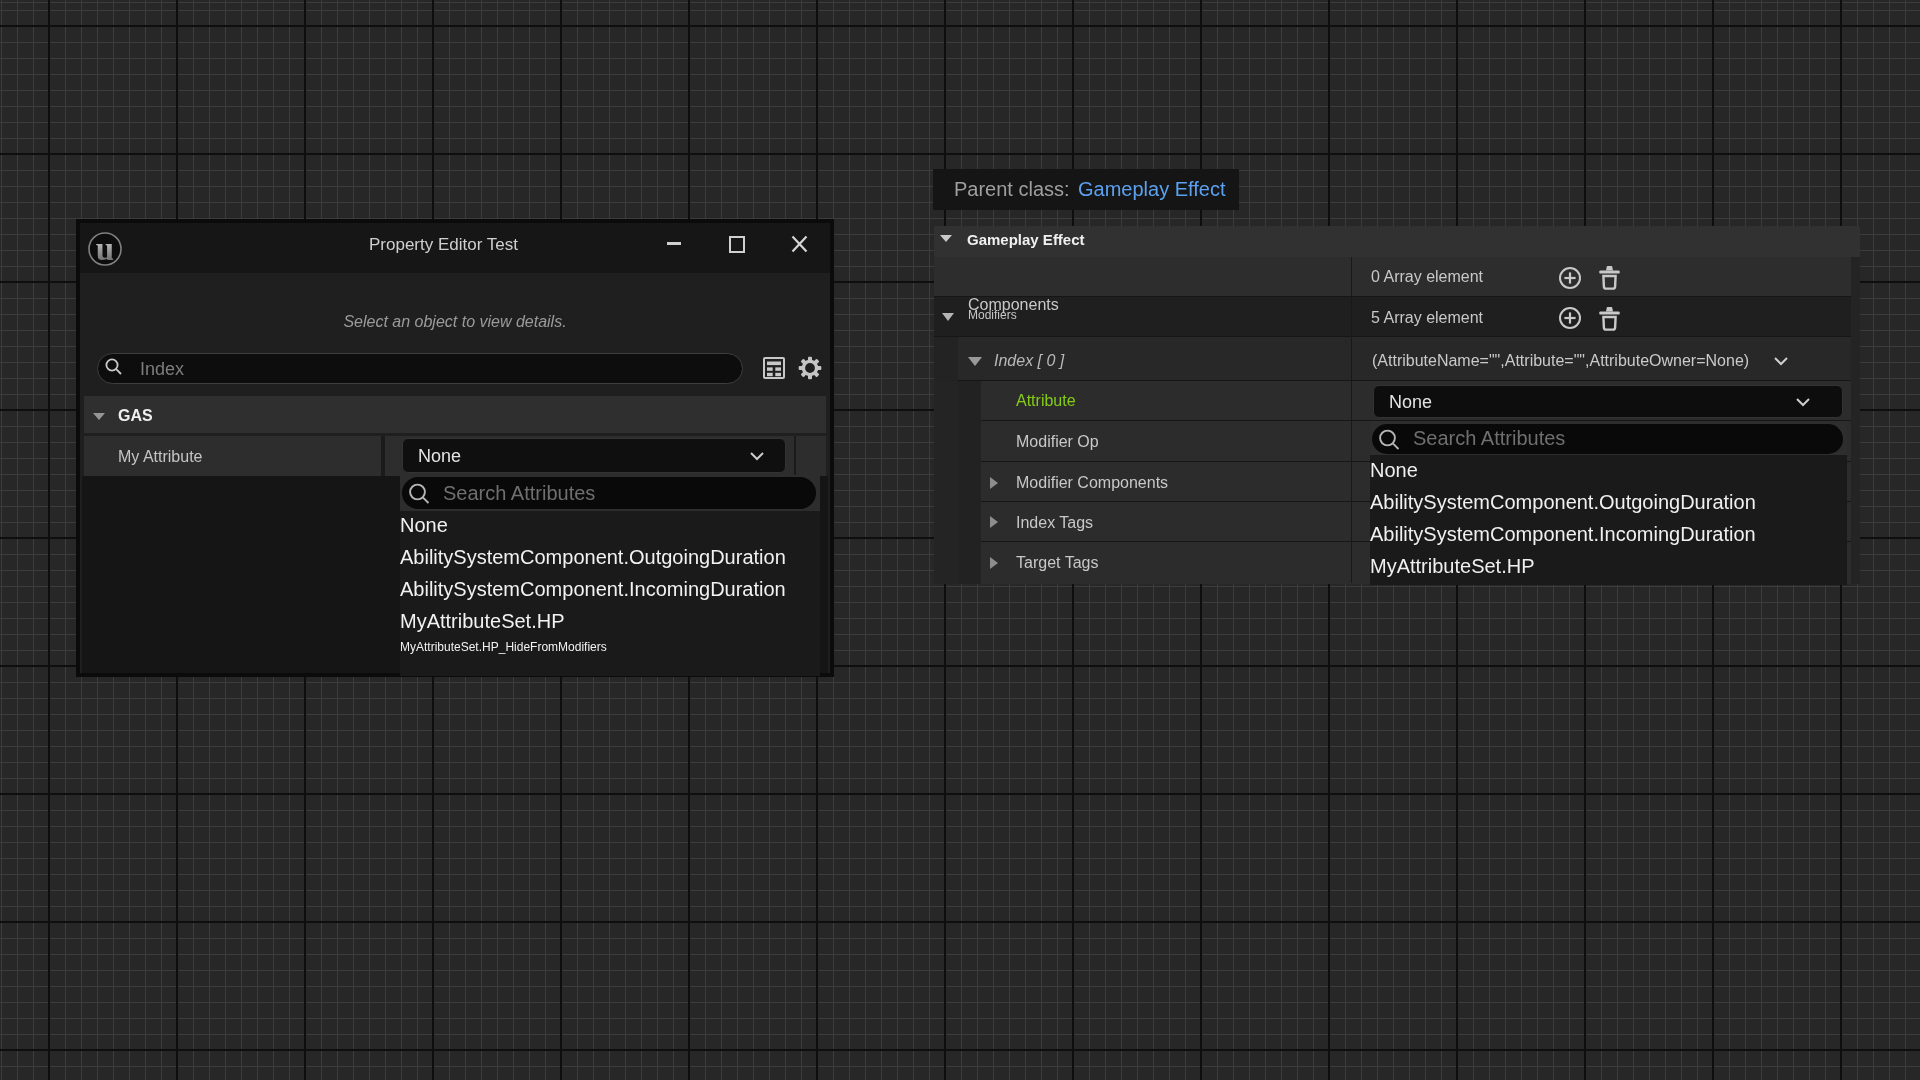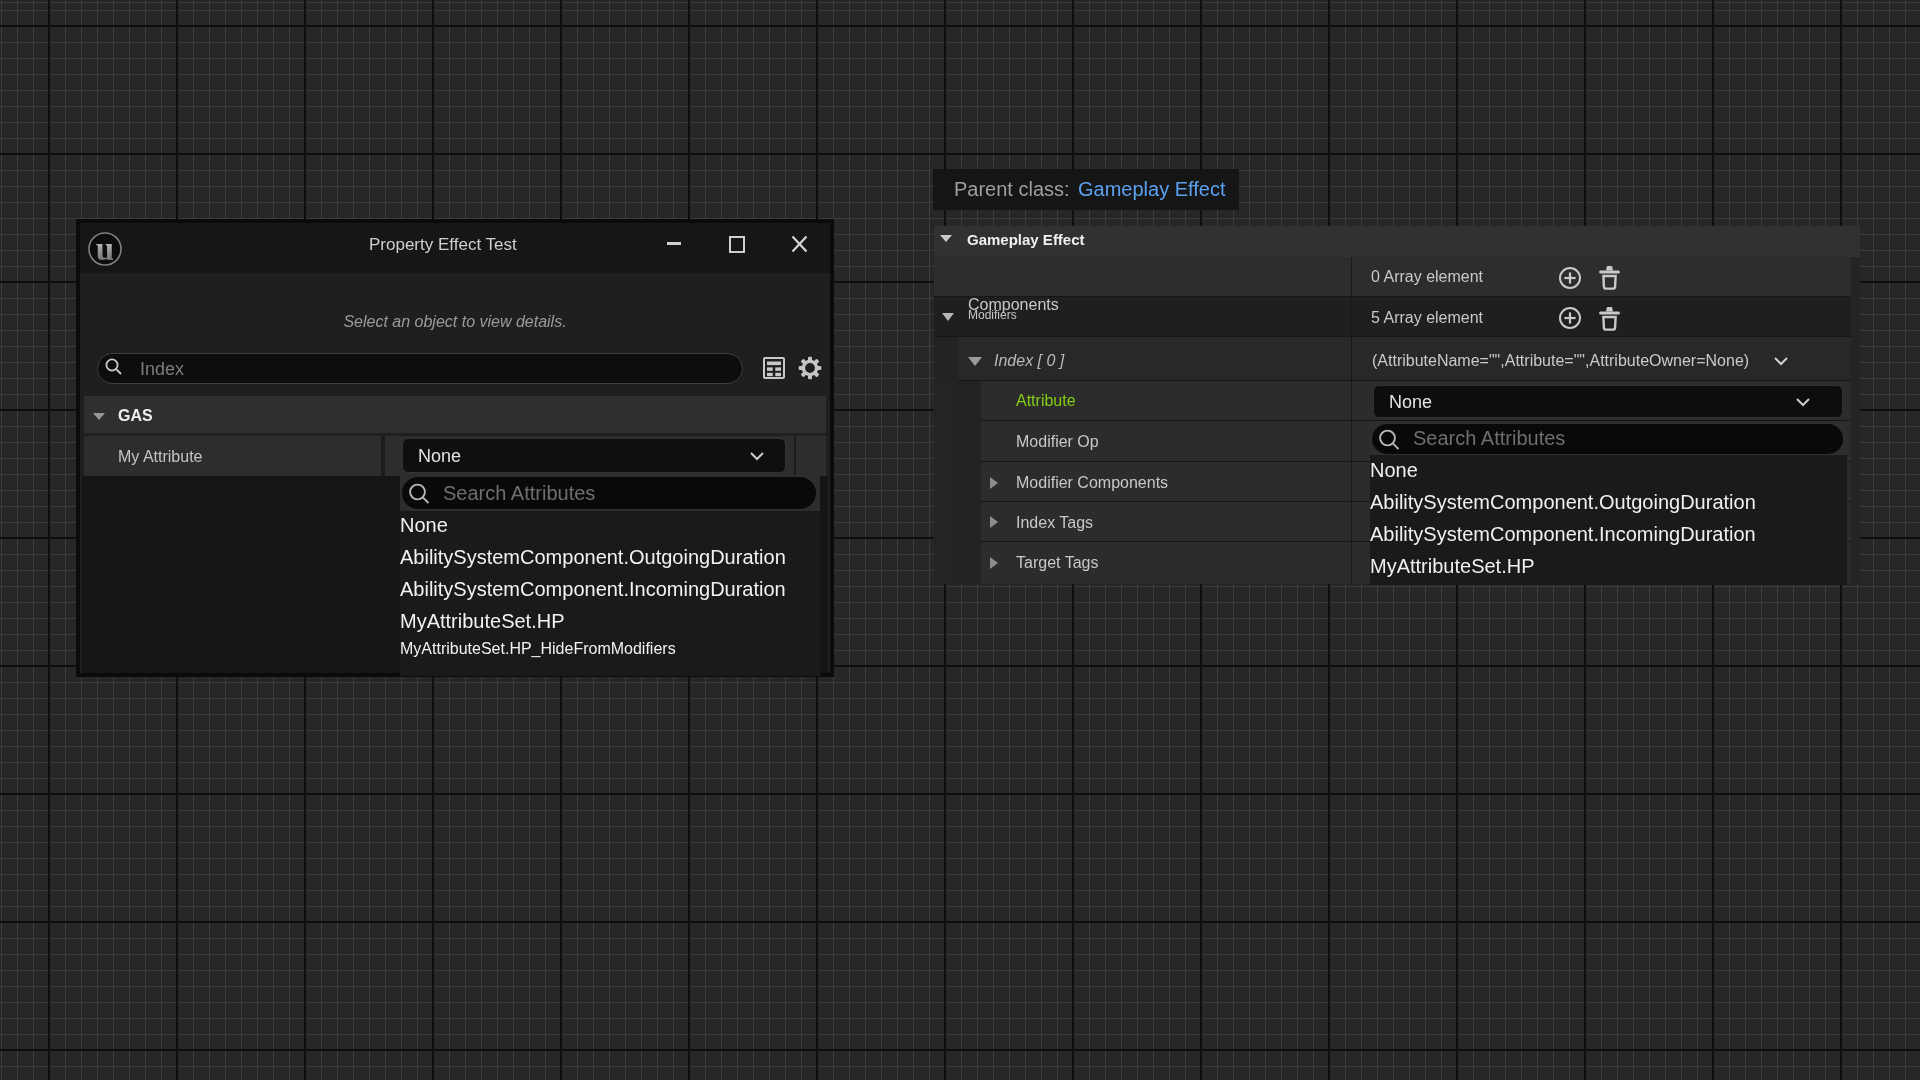--- a/index.html
+++ b/index.html
@@ -32,21 +32,21 @@
   <defs>
     <linearGradient id="ug" x1="0" y1="0" x2="0" y2="1">
       <stop offset="0" stop-color="#ededed"></stop>
         <stop offset="0.55" stop-color="#9a9a9a"></stop>
         <stop offset="1" stop-color="#5a5a5a"></stop>
     </linearGradient>
   </defs>
   <circle cx="17" cy="17" r="16" fill="#0d0d0d" stroke="#808080" stroke-width="1.6"></circle>
   <text x="17" y="27.5" text-anchor="middle" font-family="Liberation Serif" font-weight="bold" font-size="33" fill="url(#ug)">u</text>
 </svg>
-<div class="lbl" style="left:369px;top:235px;font-size:17px;color:#cfcfcf;">Property Effect Test</div>
+<div class="lbl" style="left:369px;top:235px;font-size:17px;color:#cfcfcf;">Property Editor Test</div>
 <div class="abs" style="left:667px;top:242px;width:14px;height:3px;background:#d0d0d0;"></div>
 <div class="abs" style="left:729px;top:236px;width:12px;height:13px;border:2px solid #d0d0d0;"></div>
 <svg style="left:791px;top:235px;" width="17" height="18" viewBox="0 0 17 18">
   <path d="M1.5,1.5 L15.5,16.5 M15.5,1.5 L1.5,16.5" stroke="#d5d5d5" stroke-width="2.2" fill="none"></path>
 </svg>
 
 <div class="lbl" style="left:455px;top:313px;transform:translateX(-50%);font-size:16px;font-style:italic;color:#9b9b9b;text-align:right;">Select an object to view details.</div>
 
 <div class="abs" style="left:97px;top:353px;width:646px;height:31px;background:#0d0d0d;border:1px solid #3e3e3e;border-radius:16px;box-sizing:border-box;"></div>
 <svg style="left:104px;top:357px;" width="20" height="20" viewBox="0 0 20 20">
@@ -100,21 +100,21 @@
 <div class="abs" style="left:402px;top:477px;width:414px;height:32px;background:#090909;border-radius:16px;"></div>
 <svg style="left:408px;top:483px;" width="24" height="24" viewBox="0 0 24 24">
   <circle cx="9.5" cy="9" r="7.4" fill="none" stroke="#b5b5b5" stroke-width="1.9"></circle>
   <line x1="14.8" y1="14.3" x2="20.5" y2="20" stroke="#b5b5b5" stroke-width="1.9"></line>
 </svg>
 <div class="lbl" style="left:443px;top:482px;font-size:20px;color:#6f6f6f;">Search Attributes</div>
 <div class="lbl" style="left:400px;top:514px;font-size:20px;color:#f2f2f2;">None</div>
 <div class="lbl" style="left:400px;top:546px;font-size:20px;color:#f2f2f2;">AbilitySystemComponent.OutgoingDuration</div>
 <div class="lbl" style="left:400px;top:578px;font-size:20px;color:#f2f2f2;">AbilitySystemComponent.IncomingDuration</div>
 <div class="lbl" style="left:400px;top:610px;font-size:20px;color:#f2f2f2;">MyAttributeSet.HP</div>
-<div class="lbl" style="left:400px;top:640px;font-size:16px;color:#f2f2f2;text-align:right;">MyAttributeSet.HP_HideFromModifiers</div>
+<div class="lbl" style="left:400px;top:640px;font-size:12px;color:#f2f2f2;text-align:right;">MyAttributeSet.HP_HideFromModifiers</div>
 
 <div class="abs" style="left:933px;top:169px;width:306px;height:41px;background:#151515;"></div>
 <div class="lbl" style="left:954px;top:178px;font-size:20px;color:#9f9f9f;">Parent class:</div>
 <div class="lbl" style="left:1078px;top:178px;font-size:20px;color:#5ba1f0;">Gameplay Effect</div>
 
 <div class="abs" style="left:934px;top:226px;width:926px;height:31px;background:#313131;"></div>
 <div class="tri-d" style="left:940px;top:235px;border-top:7.5px solid #c9c9c9;"></div>
 <div class="lbl" style="left:967px;top:231px;font-size:15px;font-weight:bold;color:#f0f0f0;">Gameplay Effect</div>
 
 <div class="abs" style="left:934px;top:257px;width:917px;height:39.5px;background:#2d2d2d;border-bottom:1px solid #161616;box-sizing:border-box;"></div>

